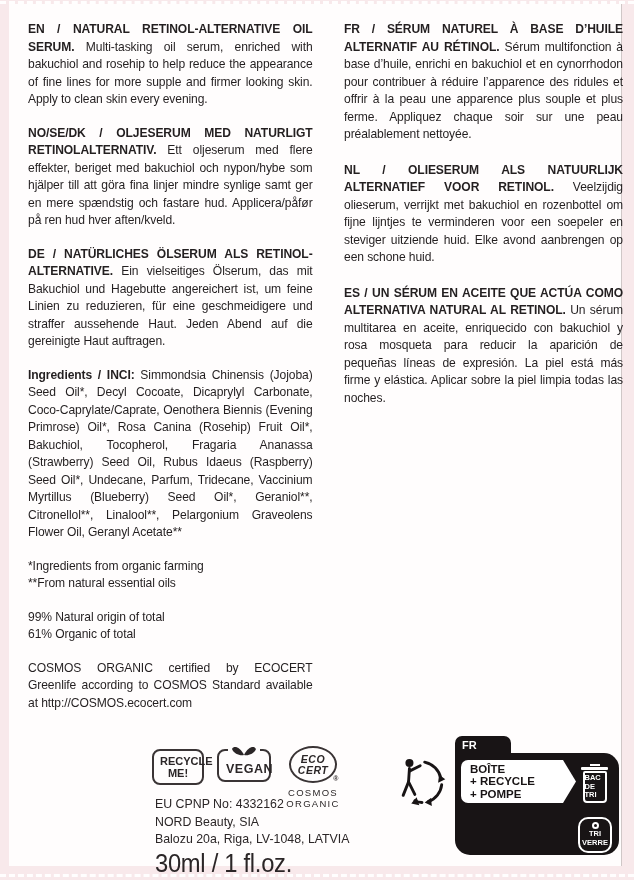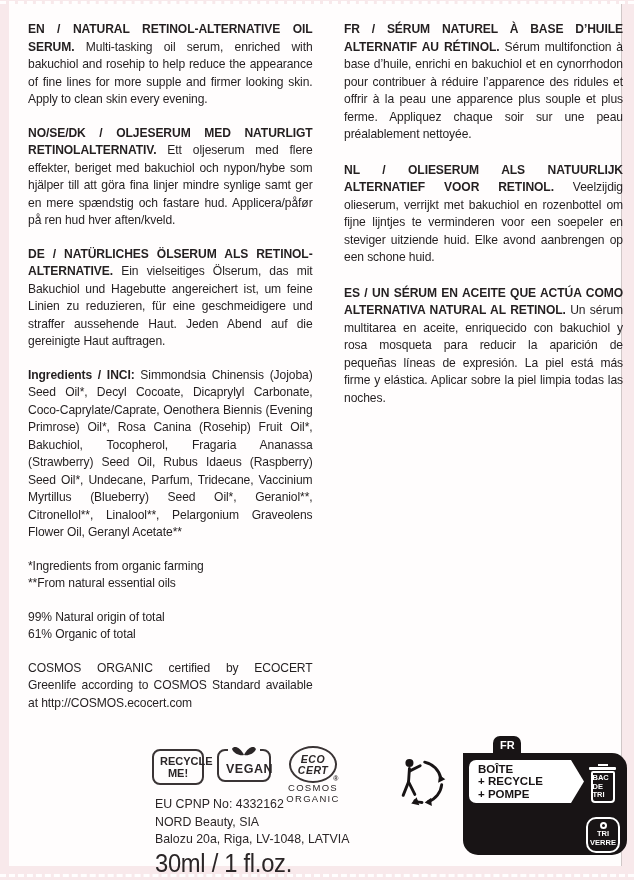--- a/index.html
+++ b/index.html
@@ -34,33 +34,33 @@
   .badges{ position:absolute; left:152px; top:749px; display:flex; align-items:flex-start; gap:13px; color:#2b2627; }
   .badge-box{ border:2.5px solid #3a3435; border-radius:8px; text-align:center; }
   .badge-recycle{ padding:4px 6px; font-size:11px; font-weight:bold; line-height:12px; letter-spacing:0; width:52px; }
   .badge-vegan{ position:relative; margin-top:0; padding:11px 7px 4px; font-size:12.5px; font-weight:bold; letter-spacing:.5px; width:54px; }
   .vegan-leaf{ position:absolute; top:-7px; left:50%; transform:translateX(-50%); background:var(--labelBg); padding:0 3px; line-height:0; }
   .ecocert{ width:58px; text-align:center; margin-top:-3px; }
   .ecocert-oval{ position:relative; width:48px; height:37px; margin:0 auto; border:2.5px solid #3a3435;
                  border-radius:50%; display:flex; flex-direction:column; justify-content:center;
                  font-style:italic; font-weight:bold; font-size:10.5px; line-height:10.5px; letter-spacing:.5px; }
   .ecocert-reg{ position:absolute; right:-4px; bottom:-3px; font-size:7px; font-style:normal; }
-  .cosmos-caption{ font-size:9.5px; line-height:10.5px; letter-spacing:1.3px; }
+  .cosmos-caption{ margin-top:5px; font-size:9.5px; line-height:10.5px; letter-spacing:1.3px; }
 
   
   .reg-block{ position:absolute; left:155px; top:795px; font-size:13px; line-height:17.5px;
               transform:scaleX(0.95); transform-origin:0 0; color:#2b2627; }
   .volume{ font-size:25px; line-height:28px; margin-top:1px; letter-spacing:-0.3px; }
 
   
   .triman{ position:absolute; left:395px; top:755px; width:54px; height:52px; }
   .info-tri{ position:absolute; left:455px; top:736px; width:164px; height:119px; color:#fff; }
-  .fr-tag{ position:absolute; left:0; top:0; width:28px; height:22px; background:var(--ink);
-           border-radius:7px 7px 0 0; font-size:11px; font-weight:bold; padding:3px 0 0 7px;margin-left:38px; }
-  .tri-body{ position:absolute; left:8px; top:17px; width:164px; height:102px; background:var(--ink);
+  .fr-tag{ position:absolute; left:0; top:0; width:56px; height:22px; background:var(--ink);
+           border-radius:7px 7px 0 0; font-size:11px; font-weight:bold; padding:3px 0 0 7px; }
+  .tri-body{ position:absolute; left:0; top:17px; width:164px; height:102px; background:var(--ink);
              border-radius:0 15px 15px 15px; }
   .tri-row{ position:absolute; left:6px; background:#fff; color:var(--ink); font-weight:bold;
             clip-path:polygon(0 0, calc(100% - 13px) 0, 100% 50%, calc(100% - 13px) 100%, 0 100%);
             border-radius:7px 0 0 7px; display:flex; flex-direction:column; justify-content:center;
             padding:2px 18px 2px 9px; }
   .tri-row-1{ top:7px; width:115px; height:43px; font-size:11.5px; line-height:12.5px; }
   .tri-row-2{ top:56px; width:115px; height:38px; font-size:12.5px; }
   .bin-icon{ position:absolute; right:9px; top:11px; width:31px; text-align:left; }
   .bin-handle{ width:10px; height:2px; background:#fff; margin:0 auto 1px; }
   .bin-lid{ width:27px; height:3px; background:#fff; margin:0 auto 1px; border-radius:1px; }

